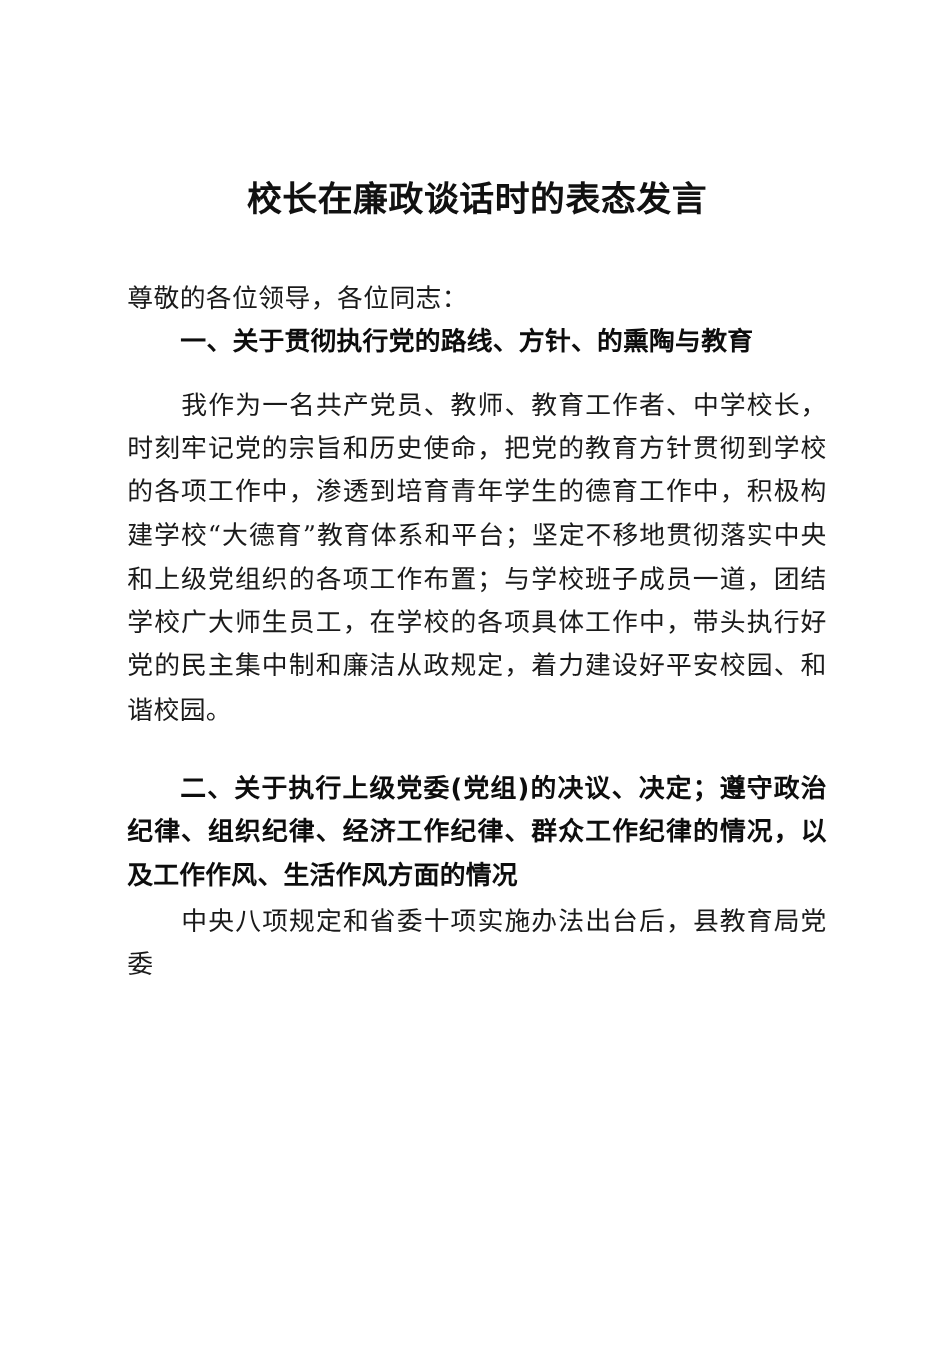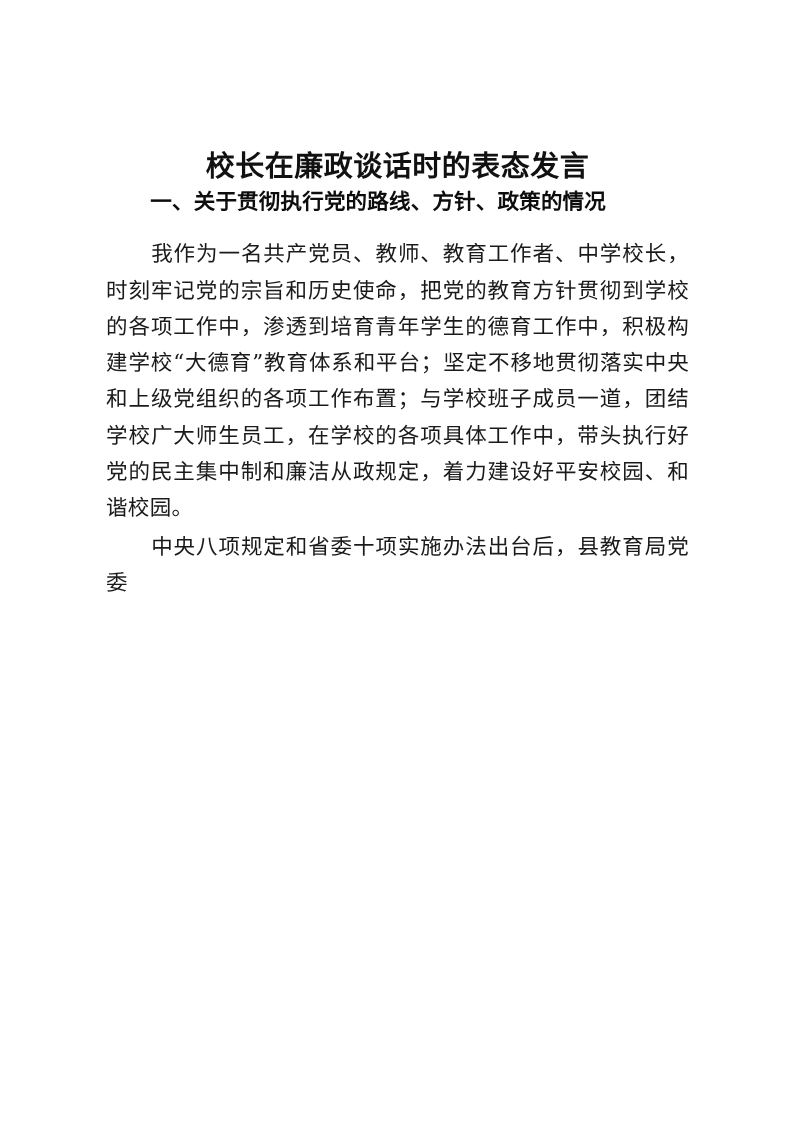--- a/index.html
+++ b/index.html
@@ -91,24 +91,26 @@
 </style>
 </head>
 <body>
 
 <div class="page">
 
   <div class="page-body">
 
     <h1 class="doc-title">校长在廉政谈话时的表态发言</h1>
 
+    <p class="text-line-block salutation">尊敬的各位领导，各位同志：</p>
 
-    <p class="text-line-block section-heading heading-one">一、关于贯彻执行党的路线、方针、政策的情况</p>
+    <p class="text-line-block section-heading heading-one">一、关于贯彻执行党的路线、方针、的熏陶与教育</p>
 
 
     <p class="text-line-block body-paragraph gap-before">我作为一名共产党员、教师、教育工作者、中学校长，时刻牢记党的宗旨和历史使命，把党的教育方针贯彻到学校的各项工作中，渗透到培育青年学生的德育工作中，积极构建学校“大德育”教育体系和平台；坚定不移地贯彻落实中央和上级党组织的各项工作布置；与学校班子成员一道，团结学校广大师生员工，在学校的各项具体工作中，带头执行好党的民主集中制和廉洁从政规定，着力建设好平安校园、和谐校园。</p>
 
+    <p class="text-line-block section-heading heading-two">二、关于执行上级党委(党组)的决议、决定；遵守政治纪律、组织纪律、经济工作纪律、群众工作纪律的情况，以及工作作风、生活作风方面的情况</p>
 
     <p class="text-line-block body-paragraph tail">中央八项规定和省委十项实施办法出台后，县教育局党委</p>
 
   </div>
 
 </div>
 
 </body></html>

